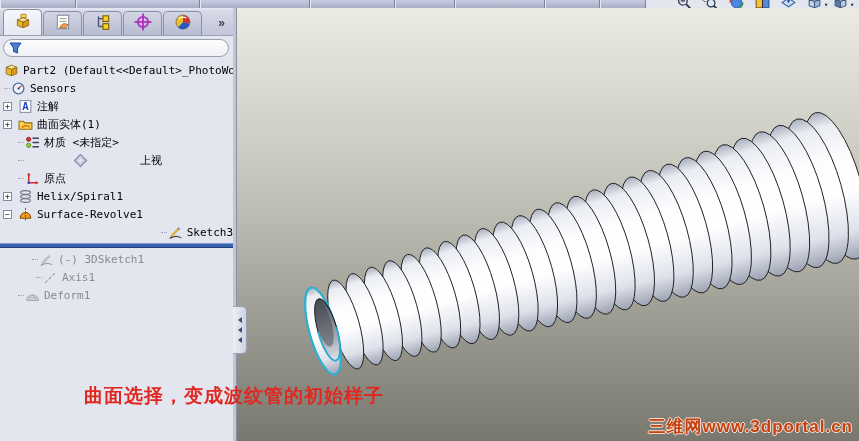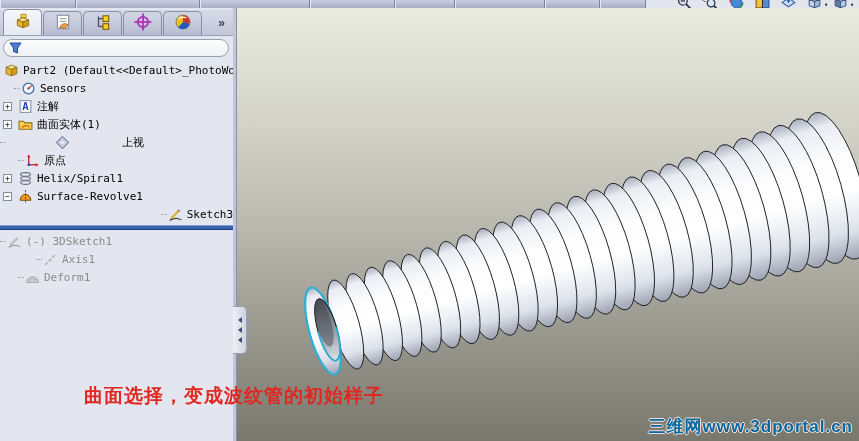--- a/index.html
+++ b/index.html
@@ -53,21 +53,21 @@
   #splitter-handle{position:absolute;left:233px;top:306px;width:13px;height:46px;
                    background:linear-gradient(90deg,#eef0f6,#cfd3e0);border:1px solid #9aa0b8;border-left:none;
                    border-radius:0 5px 5px 0;display:flex;flex-direction:column;align-items:center;justify-content:center;gap:4px;}
   .collapse-tri{width:0;height:0;border-top:3px solid transparent;border-bottom:3px solid transparent;
                 border-right:4px solid #3a4a7a;}
 
   
   #annotation{position:absolute;left:84px;top:383px;font:bold 19px "Liberation Sans",sans-serif;
               color:#e02820;letter-spacing:1px;z-index:30;}
   #watermark{position:absolute;right:6px;bottom:3px;font:bold 17px "Liberation Sans",sans-serif;
-             color:#0369a1;letter-spacing:1px;z-index:30;
+             color:#c2410c;letter-spacing:1px;z-index:30;
              text-shadow:1px 0 0 #f6ddd6,-1px 0 0 #f6ddd6,0 1px 0 #f6ddd6,0 -1px 0 #f6ddd6;}
 </style>
 </head>
 <body>
 
 <div id="app">
 
   <div id="top-strip">
       <div class="strip-seg" style="width: 76px;"></div>
       <div class="strip-seg" style="width: 124px;"></div>
@@ -231,21 +231,21 @@
         <span class="ticon">
           <svg width="15" height="15" viewBox="0 0 14 14">
             <polygon points="2,4 7,2 12,4 7,6" fill="#ffe28a" stroke="#8a6d1a" stroke-width="0.8"></polygon>
             <polygon points="2,4 7,6 7,12 2,10" fill="#f0b429" stroke="#8a6d1a" stroke-width="0.8"></polygon>
             <polygon points="7,6 12,4 12,10 7,12" fill="#d89a18" stroke="#8a6d1a" stroke-width="0.8"></polygon>
           </svg>
         </span>
         <span class="tlabel">Part2  (Default&lt;&lt;Default&gt;_PhotoWork</span>
       </div>
       <div id="tree-items">
-          <div class="trow" style="padding-left: 14px;">
+          <div class="trow" style="padding-left: 4px;">
             <div class="stub"></div>
             <span class="ticon"><svg width="15" height="15" viewBox="0 0 14 14">
                 <circle cx="7" cy="7" r="5" fill="#eef3fb" stroke="#4a6fa5" stroke-width="1.2"></circle>
                 <line x1="7" y1="7" x2="10" y2="4.2" stroke="#d9534f" stroke-width="1.3"></line>
                 <circle cx="7" cy="7" r="1" fill="#33425e"></circle>
               </svg></span>
             <span class="tlabel">Sensors</span>
           </div>
           <div class="trow" style="padding-left: 18px;">
             <div class="expander">+</div>
@@ -256,21 +256,32 @@
             <span class="tlabel">注解</span>
           </div>
           <div class="trow" style="padding-left: 18px;">
             <div class="expander">+</div>
             <span class="ticon"><svg width="15" height="15" viewBox="0 0 14 14">
                 <path d="M1 4 L5 4 L6.5 5.5 L13 5.5 L13 11.5 L1 11.5 Z" fill="#ffd24a" stroke="#8a6d1a"></path>
                 <path d="M3.5 10 Q7 6.5 11 9.5" fill="none" stroke="#e07820" stroke-width="1.6"></path>
               </svg></span>
             <span class="tlabel">曲面实体(1)</span>
           </div>
-          <div class="trow" style=" gap: 48px;">
+          <div class="trow" style="padding-left: 18px;">
+            <div class="stub"></div>
+            <span class="ticon"><svg width="15" height="15" viewBox="0 0 14 14">
+                <circle cx="3.4" cy="4" r="2" fill="#e03030" stroke="#701010" stroke-width="0.6"></circle>
+                <circle cx="3.4" cy="9.6" r="2" fill="#8fd030" stroke="#3c6a10" stroke-width="0.6"></circle>
+                <line x1="7" y1="3" x2="13" y2="3" stroke="#3a4258" stroke-width="1.4"></line>
+                <line x1="7" y1="7" x2="13" y2="7" stroke="#3a4258" stroke-width="1.4"></line>
+                <line x1="7" y1="11" x2="13" y2="11" stroke="#3a4258" stroke-width="1.4"></line>
+              </svg></span>
+            <span class="tlabel">材质 &lt;未指定&gt;</span>
+          </div>
+          <div class="trow" style="padding-left: 18px; gap: 48px;">
             <div class="stub"></div>
             <span class="ticon"><svg width="15" height="15" viewBox="0 0 14 14">
                 <polygon points="7,1.5 12.5,7 7,12.5 1.5,7" fill="none" stroke="#7a86a8" stroke-width="1.2"></polygon>
                 <polygon points="7,4 10,7 7,10 4,7" fill="none" stroke="#aab2c8" stroke-width="0.8"></polygon>
               </svg></span>
             <span class="tlabel">上视</span>
           </div>
           <div class="trow" style="padding-left: 18px;">
             <div class="stub"></div>
             <span class="ticon"><svg width="15" height="15" viewBox="0 0 14 14">
@@ -303,21 +314,21 @@
             <div class="stub"></div>
             <span class="ticon"><svg width="15" height="15" viewBox="0 0 14 14">
                 <path d="M1.5 12.5 Q7 9 12.5 12" fill="none" stroke="#444" stroke-width="1"></path>
                 <line x1="3" y1="10.5" x2="10" y2="3.5" stroke="#e0b030" stroke-width="2.2"></line>
                 <line x1="9.2" y1="2.8" x2="10.8" y2="4.2" stroke="#8890a8" stroke-width="2"></line>
                 <polygon points="3,10.5 1.7,12.8 4.2,11.6" fill="#333"></polygon>
               </svg></span>
             <span class="tlabel">Sketch3</span>
           </div>
           <div id="rollback-bar"></div>
-          <div class="trow grayed" style="">
+          <div class="trow grayed" style=" margin-left: 32px;">
             <div class="stub"></div>
             <span class="ticon"><svg width="15" height="15" viewBox="0 0 14 14">
                 <path d="M1.5 12.5 Q7 9 12.5 12" fill="none" stroke="#8a8a8a" stroke-width="1"></path>
                 <line x1="3" y1="10.5" x2="10" y2="3.5" stroke="#b0b0b0" stroke-width="2.2"></line>
                 <polygon points="3,10.5 1.7,12.8 4.2,11.6" fill="#777"></polygon>
               </svg></span>
             <span class="tlabel">(-) 3DSketch1</span>
           </div>
           <div class="trow grayed" style="padding-left: 36px;">
             <div class="stub"></div>

